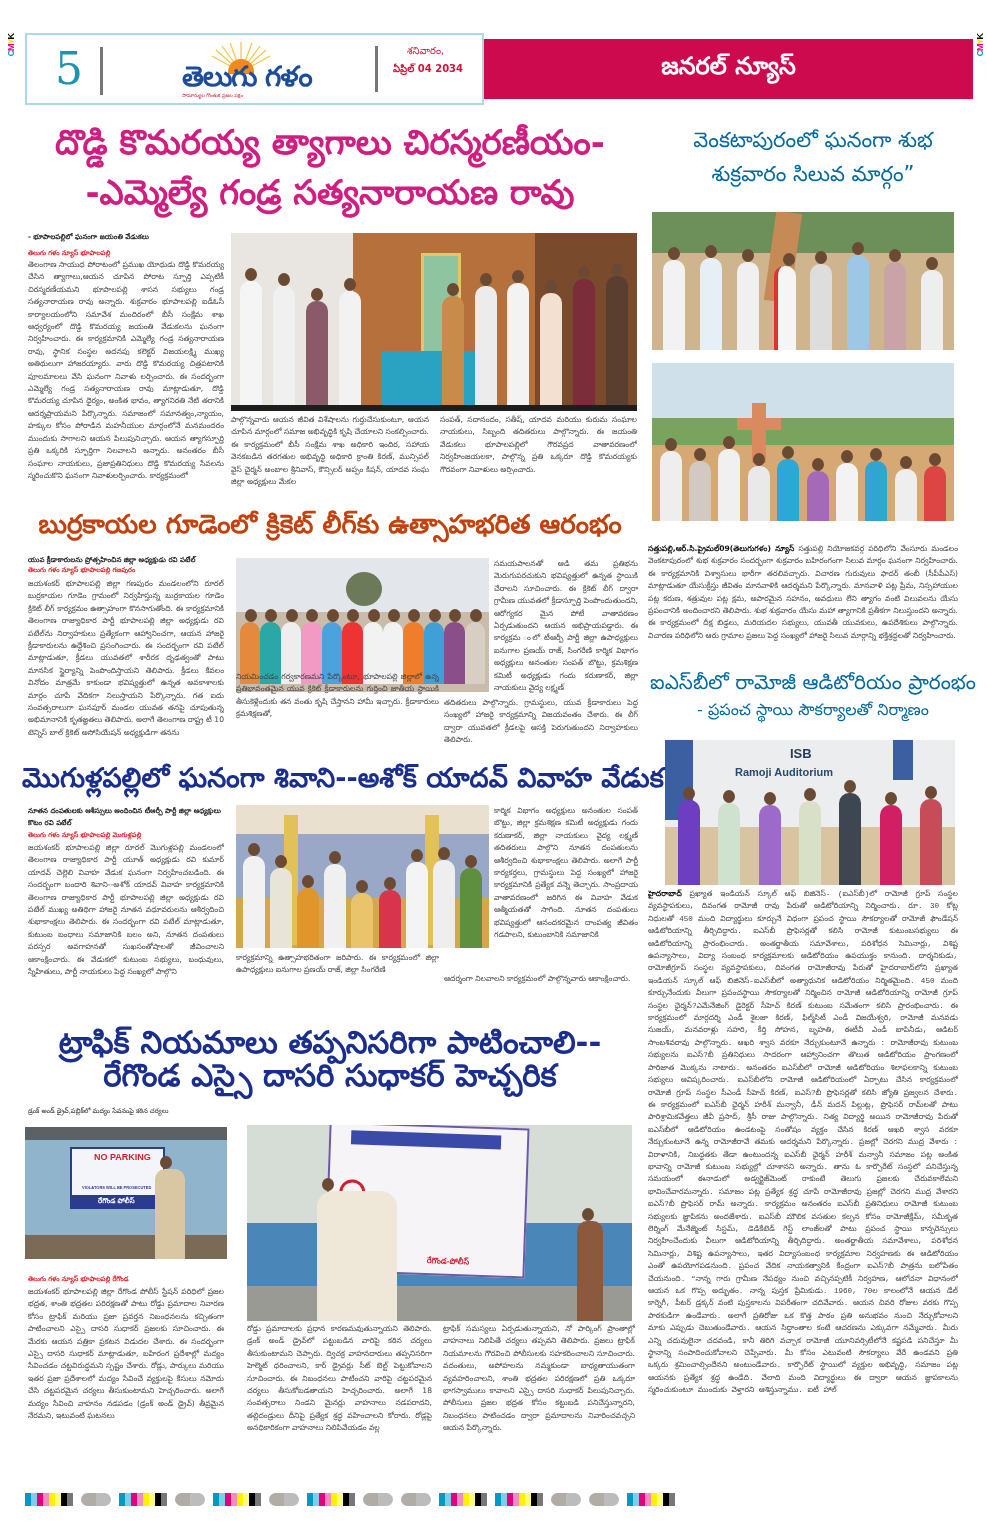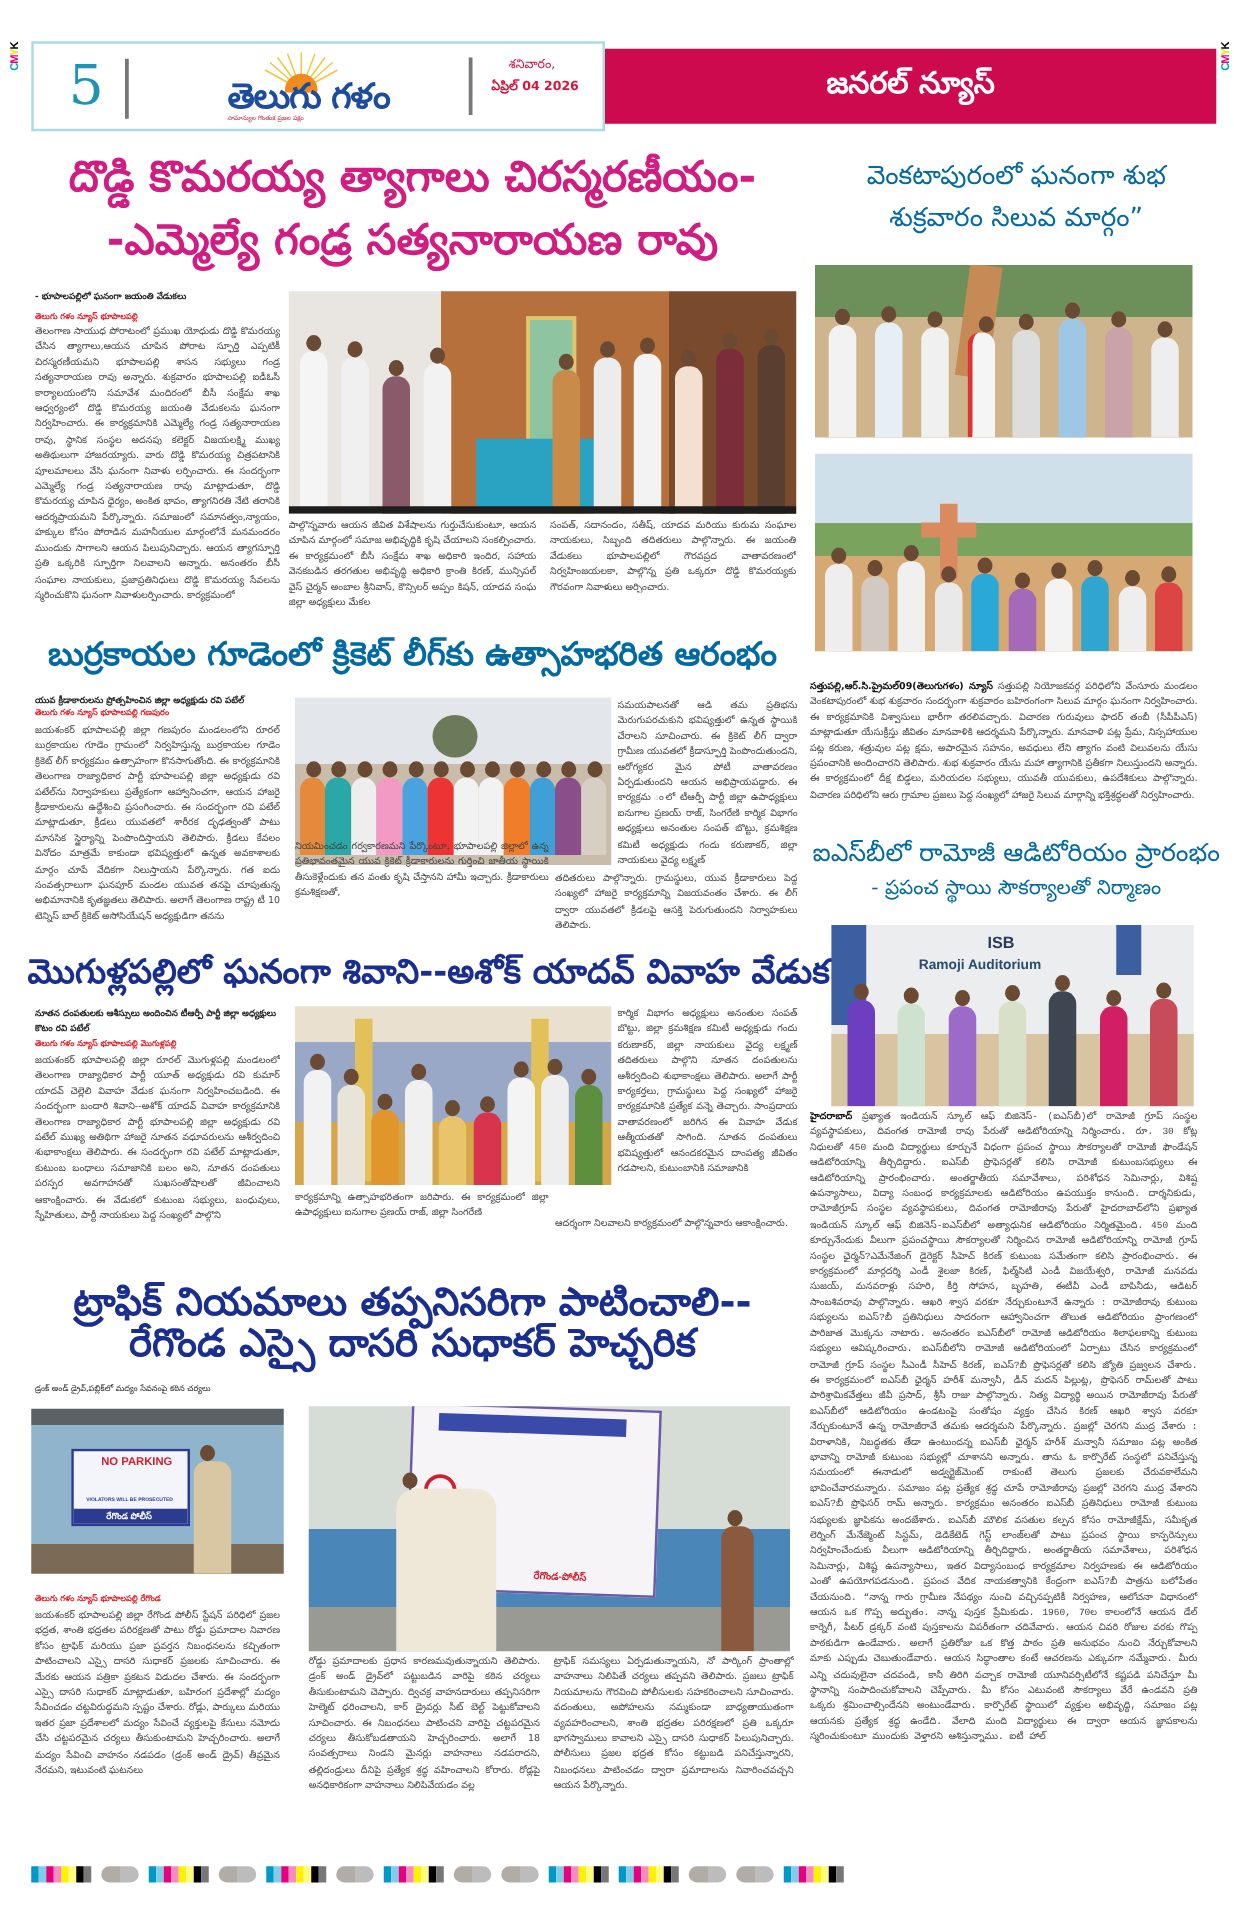--- a/index.html
+++ b/index.html
@@ -16,21 +16,21 @@
   .mast-sep { width: 3px; background: #777; }
   .logo-text { left: 182px; top: 60px; font: bold 28px "DejaVu Sans", sans-serif; color: #1c4c9c; letter-spacing: -1px; }
   .logo-tag { left: 182px; top: 92px; font: 5px "DejaVu Sans", sans-serif; color: #c41e3a; white-space: nowrap; }
   .mast-day { left: 407px; top: 45px; font: 10px "DejaVu Sans", sans-serif; color: #d4143c; }
   .mast-date { left: 393px; top: 63px; font: bold 10px "DejaVu Sans", sans-serif; color: #d4143c; }
   .section-bar { left: 484px; top: 39px; width: 489px; height: 60px; background: #cc0a4d; color: #fff; display: flex; align-items: center; justify-content: center; font: bold 24px "DejaVu Sans", sans-serif; }
 
   
   .hl { font-family: "DejaVu Sans", sans-serif; font-weight: bold; text-align: center; white-space: nowrap; line-height: 1.2; }
   .hl-pink { color: #d11d81; }
-  .hl-purple { color: #0369a1; }
+  .hl-purple { color: #c2410c; }
   .hl-navy { color: #1a2e8f; }
   .hl-black { color: #0369a1; font-weight: normal; }
 
   
   .kicker { font: bold 7px "DejaVu Sans", sans-serif; color: #222; }
   .dateline { font: bold 6.5px "DejaVu Sans", sans-serif; color: #e41b23; }
   .copy { font: 7.6px/12.4px "DejaVu Sans", sans-serif; color: #444; text-align: justify; overflow: hidden; }
   .copy b { color: #111; }
 
   
@@ -72,21 +72,21 @@
       <line x1="33" y1="32" x2="8" y2="10"></line>
       <line x1="33" y1="32" x2="58" y2="10"></line>
   </g>
   <circle cx="33" cy="32" r="13" fill="#f08a1c"></circle>
 </svg>
 <div class="abs logo-text">తెలుగు గళం</div>
 <div class="abs logo-tag">సామాన్యుల గొంతుక ప్రజల పక్షం</div>
 
 <div class="abs mast-sep" style="left:375px; top:46px; height:46px;"></div>
 <div class="abs mast-day">శనివారం,</div>
-<div class="abs mast-date">ఏప్రిల్ 04 2026</div>
+<div class="abs mast-date">ఏప్రిల్ 04 2034</div>
 
 <div class="abs section-bar">
   <span>జనరల్ న్యూస్</span>
 </div>
 
 <div class="abs hl hl-pink" style="left:22px; top:122px; width:616px; font-size:34px;">దొడ్డి కొమరయ్య త్యాగాలు చిరస్మరణీయం-</div>
 <div class="abs hl hl-pink" style="left:22px; top:172px; width:616px; font-size:34px;">-ఎమ్మెల్యే గండ్ర సత్యనారాయణ రావు</div>
 
 <div class="abs kicker" style="left:28px; top:233px; width:200px;">- భూపాలపల్లిలో ఘనంగా జయంతి వేడుకలు</div>
 <div class="abs dateline" style="left:28px; top:249px;">తెలుగు గళం న్యూస్ భూపాలపల్లి</div>
@@ -230,21 +230,21 @@
 <div class="abs copy" style="left:494px; top:805px; width:144px; height:166px;">కార్మిక విభాగం అధ్యక్షులు అనంతుల సంపత్ బొట్టు, జిల్లా క్రమశిక్షణ కమిటీ అధ్యక్షుడు గందు కరుణాకర్, జిల్లా నాయకులు వైద్య లక్ష్మణ్ తదితరులు పాల్గొని నూతన దంపతులను ఆశీర్వదించి శుభాకాంక్షలు తెలిపారు. అలాగే పార్టీ కార్యకర్తలు, గ్రామస్థులు పెద్ద సంఖ్యలో హాజరై కార్యక్రమానికి ప్రత్యేక వన్నె తెచ్చారు. సాంప్రదాయ వాతావరణంలో జరిగిన ఈ వివాహ వేడుక ఆత్మీయతతో సాగింది. నూతన దంపతులు భవిష్యత్తులో ఆనందకరమైన దాంపత్య జీవితం గడపాలని, కుటుంబానికి సమాజానికి</div>
 <div class="abs copy" style="left:236px; top:952px; width:203px; height:50px;">కార్యక్రమాన్ని ఉత్సాహభరితంగా జరిపారు. ఈ కార్యక్రమంలో జిల్లా ఉపాధ్యక్షులు ఐనుగాల ప్రణయ్ రాజ్, జిల్లా సింగరేణి</div>
 <div class="abs copy" style="left:444px; top:973px; width:194px; height:30px;">ఆదర్శంగా నిలవాలని కార్యక్రమంలో పాల్గొన్నవారు ఆకాంక్షించారు.</div>
 
 <div class="abs hl hl-navy" style="left:22px; top:1024px; width:616px; font-size:31px;">ట్రాఫిక్ నియమాలు తప్పనిసరిగా పాటించాలి--</div>
 <div class="abs hl hl-navy" style="left:22px; top:1057px; width:616px; font-size:31px;">రేగొండ ఎస్సై దాసరి సుధాకర్ హెచ్చరిక</div>
 
 <div class="abs kicker" style="left:28px; top:1107px; width:220px; font-weight:normal; font-size:6.5px;">డ్రంక్ అండ్ డ్రైవ్,పబ్లిక్‌లో మద్యం సేవనంపై కఠిన చర్యలు</div>
 
 <div class="photo" style="left:25px; top:1127px; width:202px; height:132px; background:linear-gradient(180deg,#5c6166 0 10%,#8fb4cc 10% 82%,#7b6a55 82%);">
-  <div style="position:absolute; left:32px; top:20px; width:95px; height:62px; background:#f4f4fb; border:2px solid #2b3b8f;margin-top:12px;">
+  <div style="position:absolute; left:45px; top:20px; width:95px; height:62px; background:#f4f4fb; border:2px solid #2b3b8f;">
     <div class="lbl" style="left:22px; top:3px; color:#d21e2e; font-size:9px;">NO PARKING</div>
     <div class="lbl" style="left:10px; top:36px; color:#2b3b8f; font-size:4px;">VIOLATORS WILL BE PROSECUTED</div>
     <div style="position:absolute; left:0; right:0; bottom:0; height:12px; background:#2b3b8f;"></div>
     <div class="lbl" style="left:26px; bottom:1px; color:#fff; font-size:7px;">రేగొండ పోలీస్</div>
   </div>
   <div class="person" style="position:absolute; left:130px; bottom:0; height:90px; width:30px; background:#d9c7a3;"></div>
 </div>
 
 <div class="abs dateline" style="left:28px; top:1275px;">తెలుగు గళం న్యూస్ భూపాలపల్లి రేగొండ</div>
 <div class="abs copy" style="left:28px; top:1286px; width:196px; height:158px;">జయశంకర్ భూపాలపల్లి జిల్లా రేగొండ పోలీస్ స్టేషన్ పరిధిలో ప్రజల భద్రత, శాంతి భద్రతల పరిరక్షణతో పాటు రోడ్డు ప్రమాదాల నివారణ కోసం ట్రాఫిక్ మరియు ప్రజా ప్రవర్తన నిబంధనలను కచ్చితంగా పాటించాలని ఎస్సై దాసరి సుధాకర్ ప్రజలకు సూచించారు. ఈ మేరకు ఆయన పత్రికా ప్రకటన విడుదల చేశారు. ఈ సందర్భంగా ఎస్సై దాసరి సుధాకర్ మాట్లాడుతూ, బహిరంగ ప్రదేశాల్లో మద్యం సేవించడం చట్టవిరుద్ధమని స్పష్టం చేశారు. రోడ్లు, పార్కులు మరియు ఇతర ప్రజా ప్రదేశాలలో మద్యం సేవించే వ్యక్తులపై కేసులు నమోదు చేసి చట్టపరమైన చర్యలు తీసుకుంటామని హెచ్చరించారు. అలాగే మద్యం సేవించి వాహనం నడపడం (డ్రంక్ అండ్ డ్రైవ్) తీవ్రమైన నేరమని, ఇటువంటి ఘటనలు</div>

